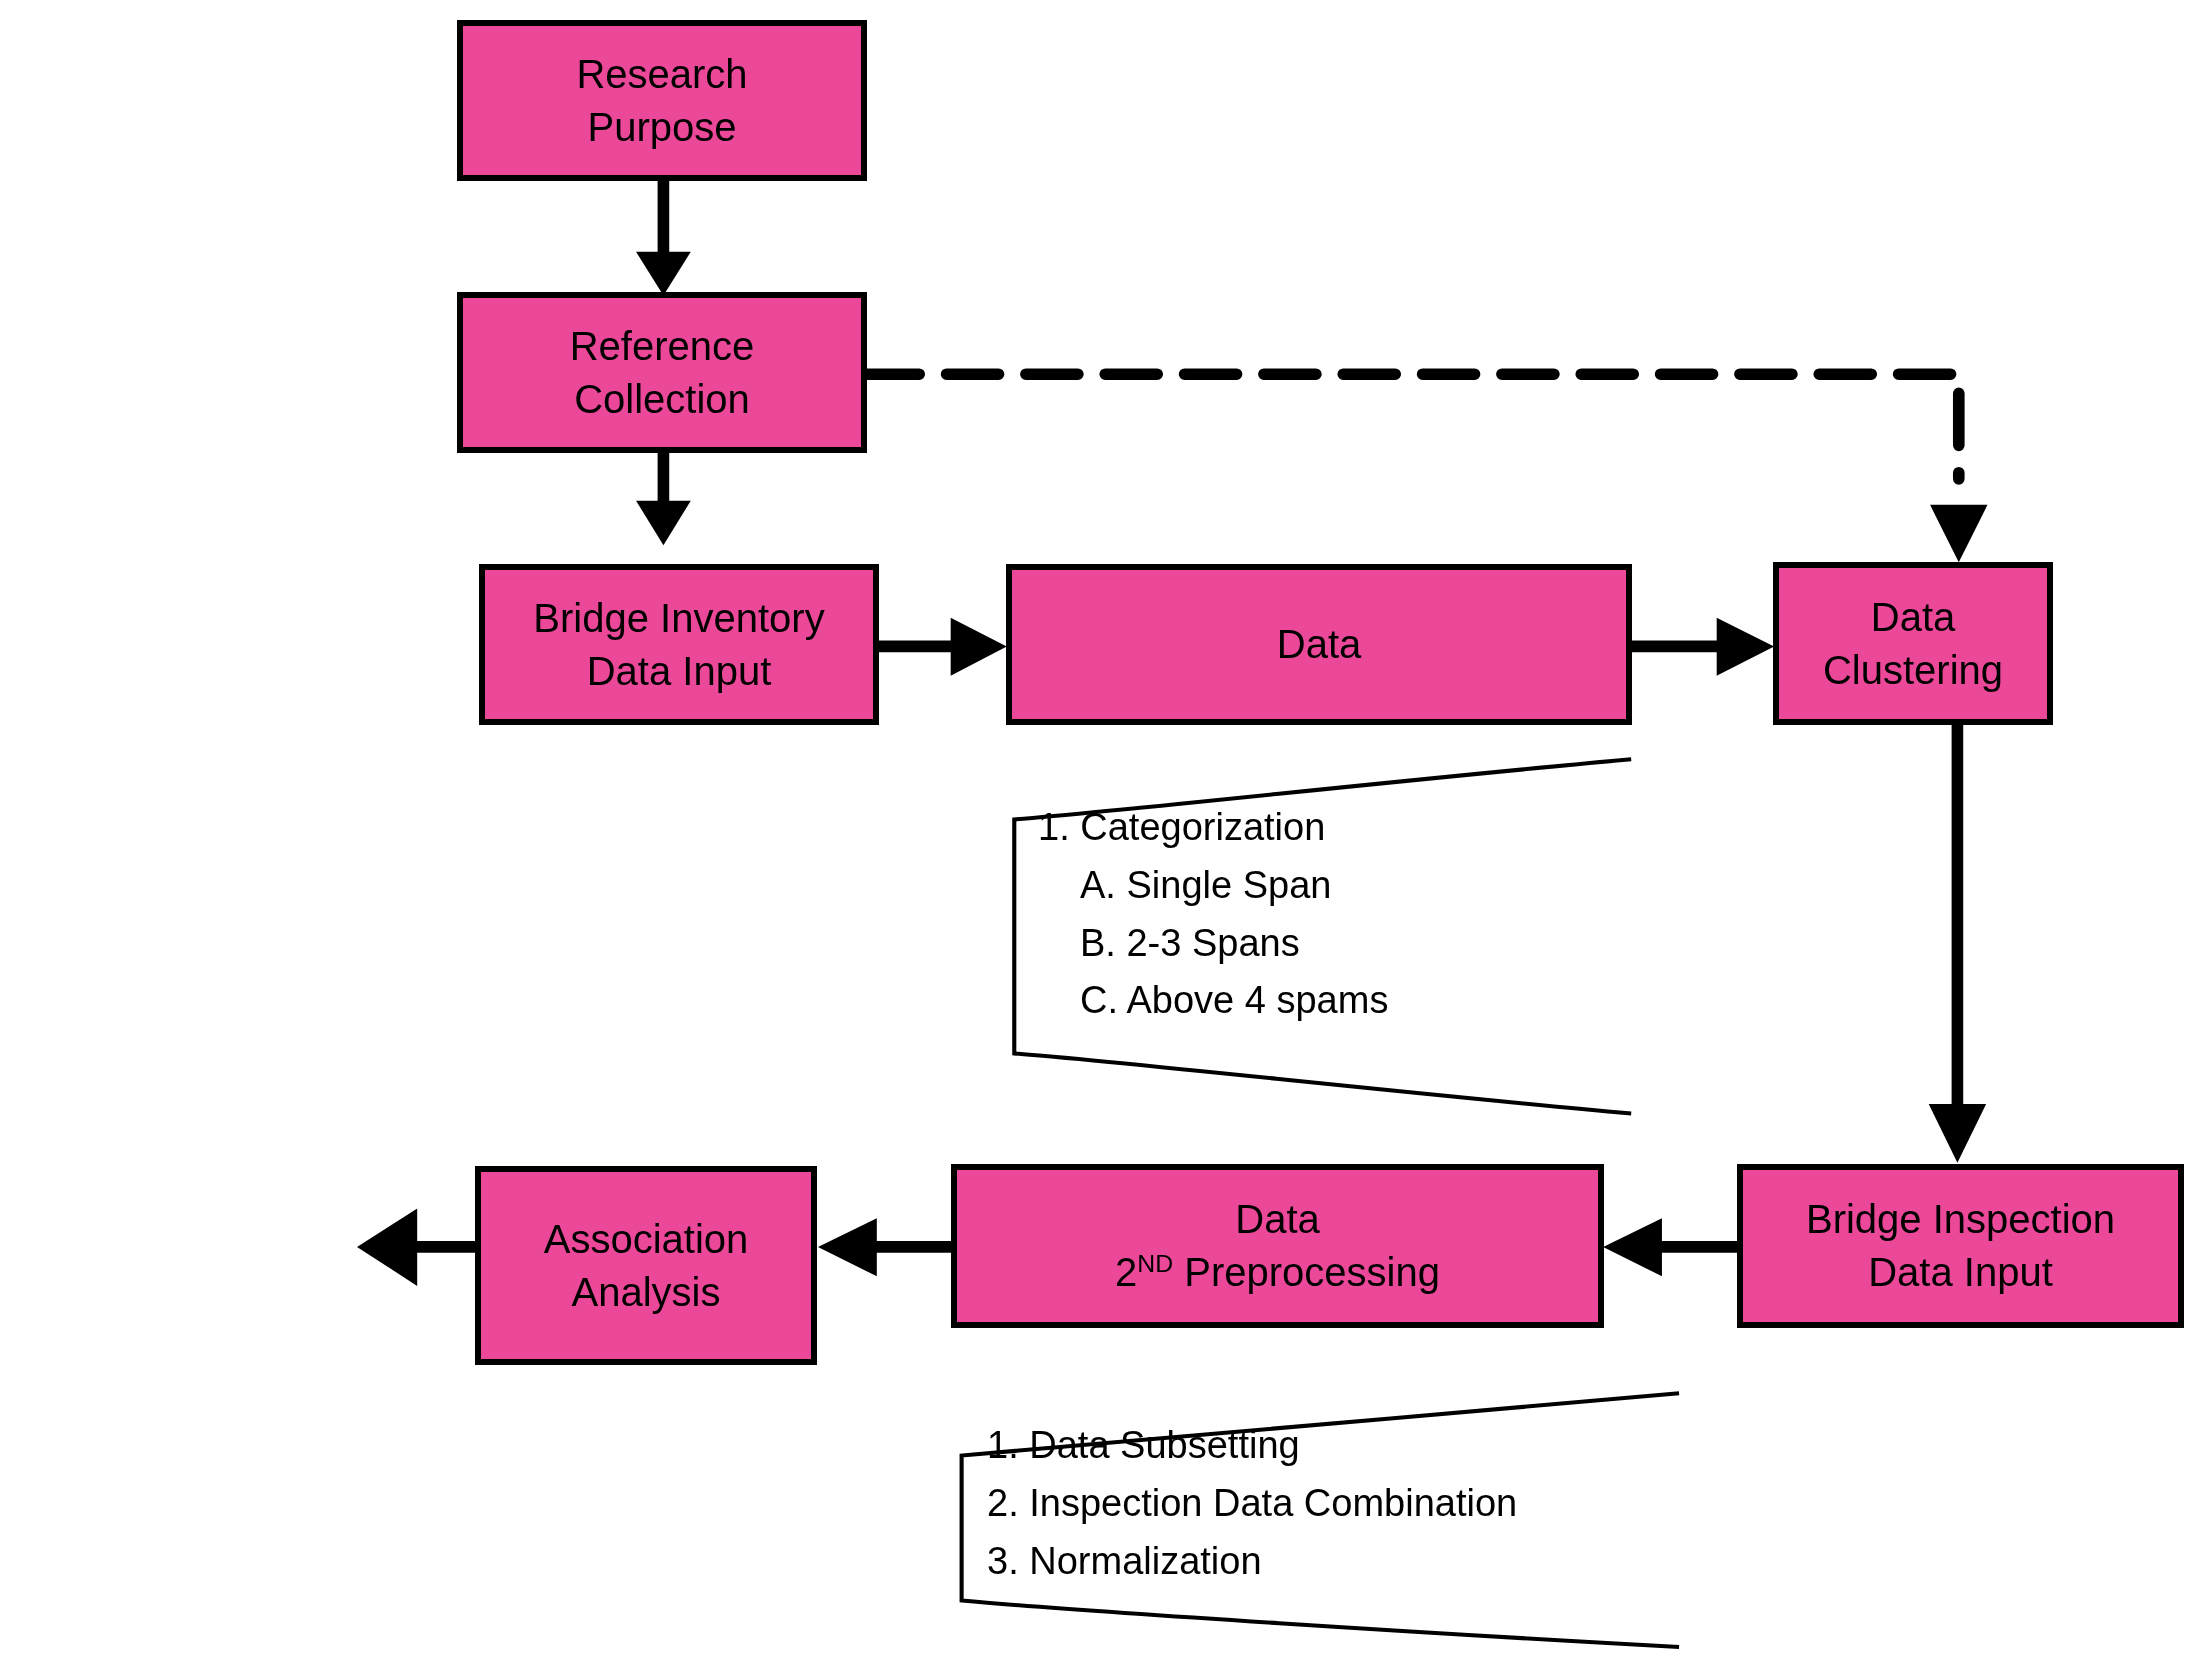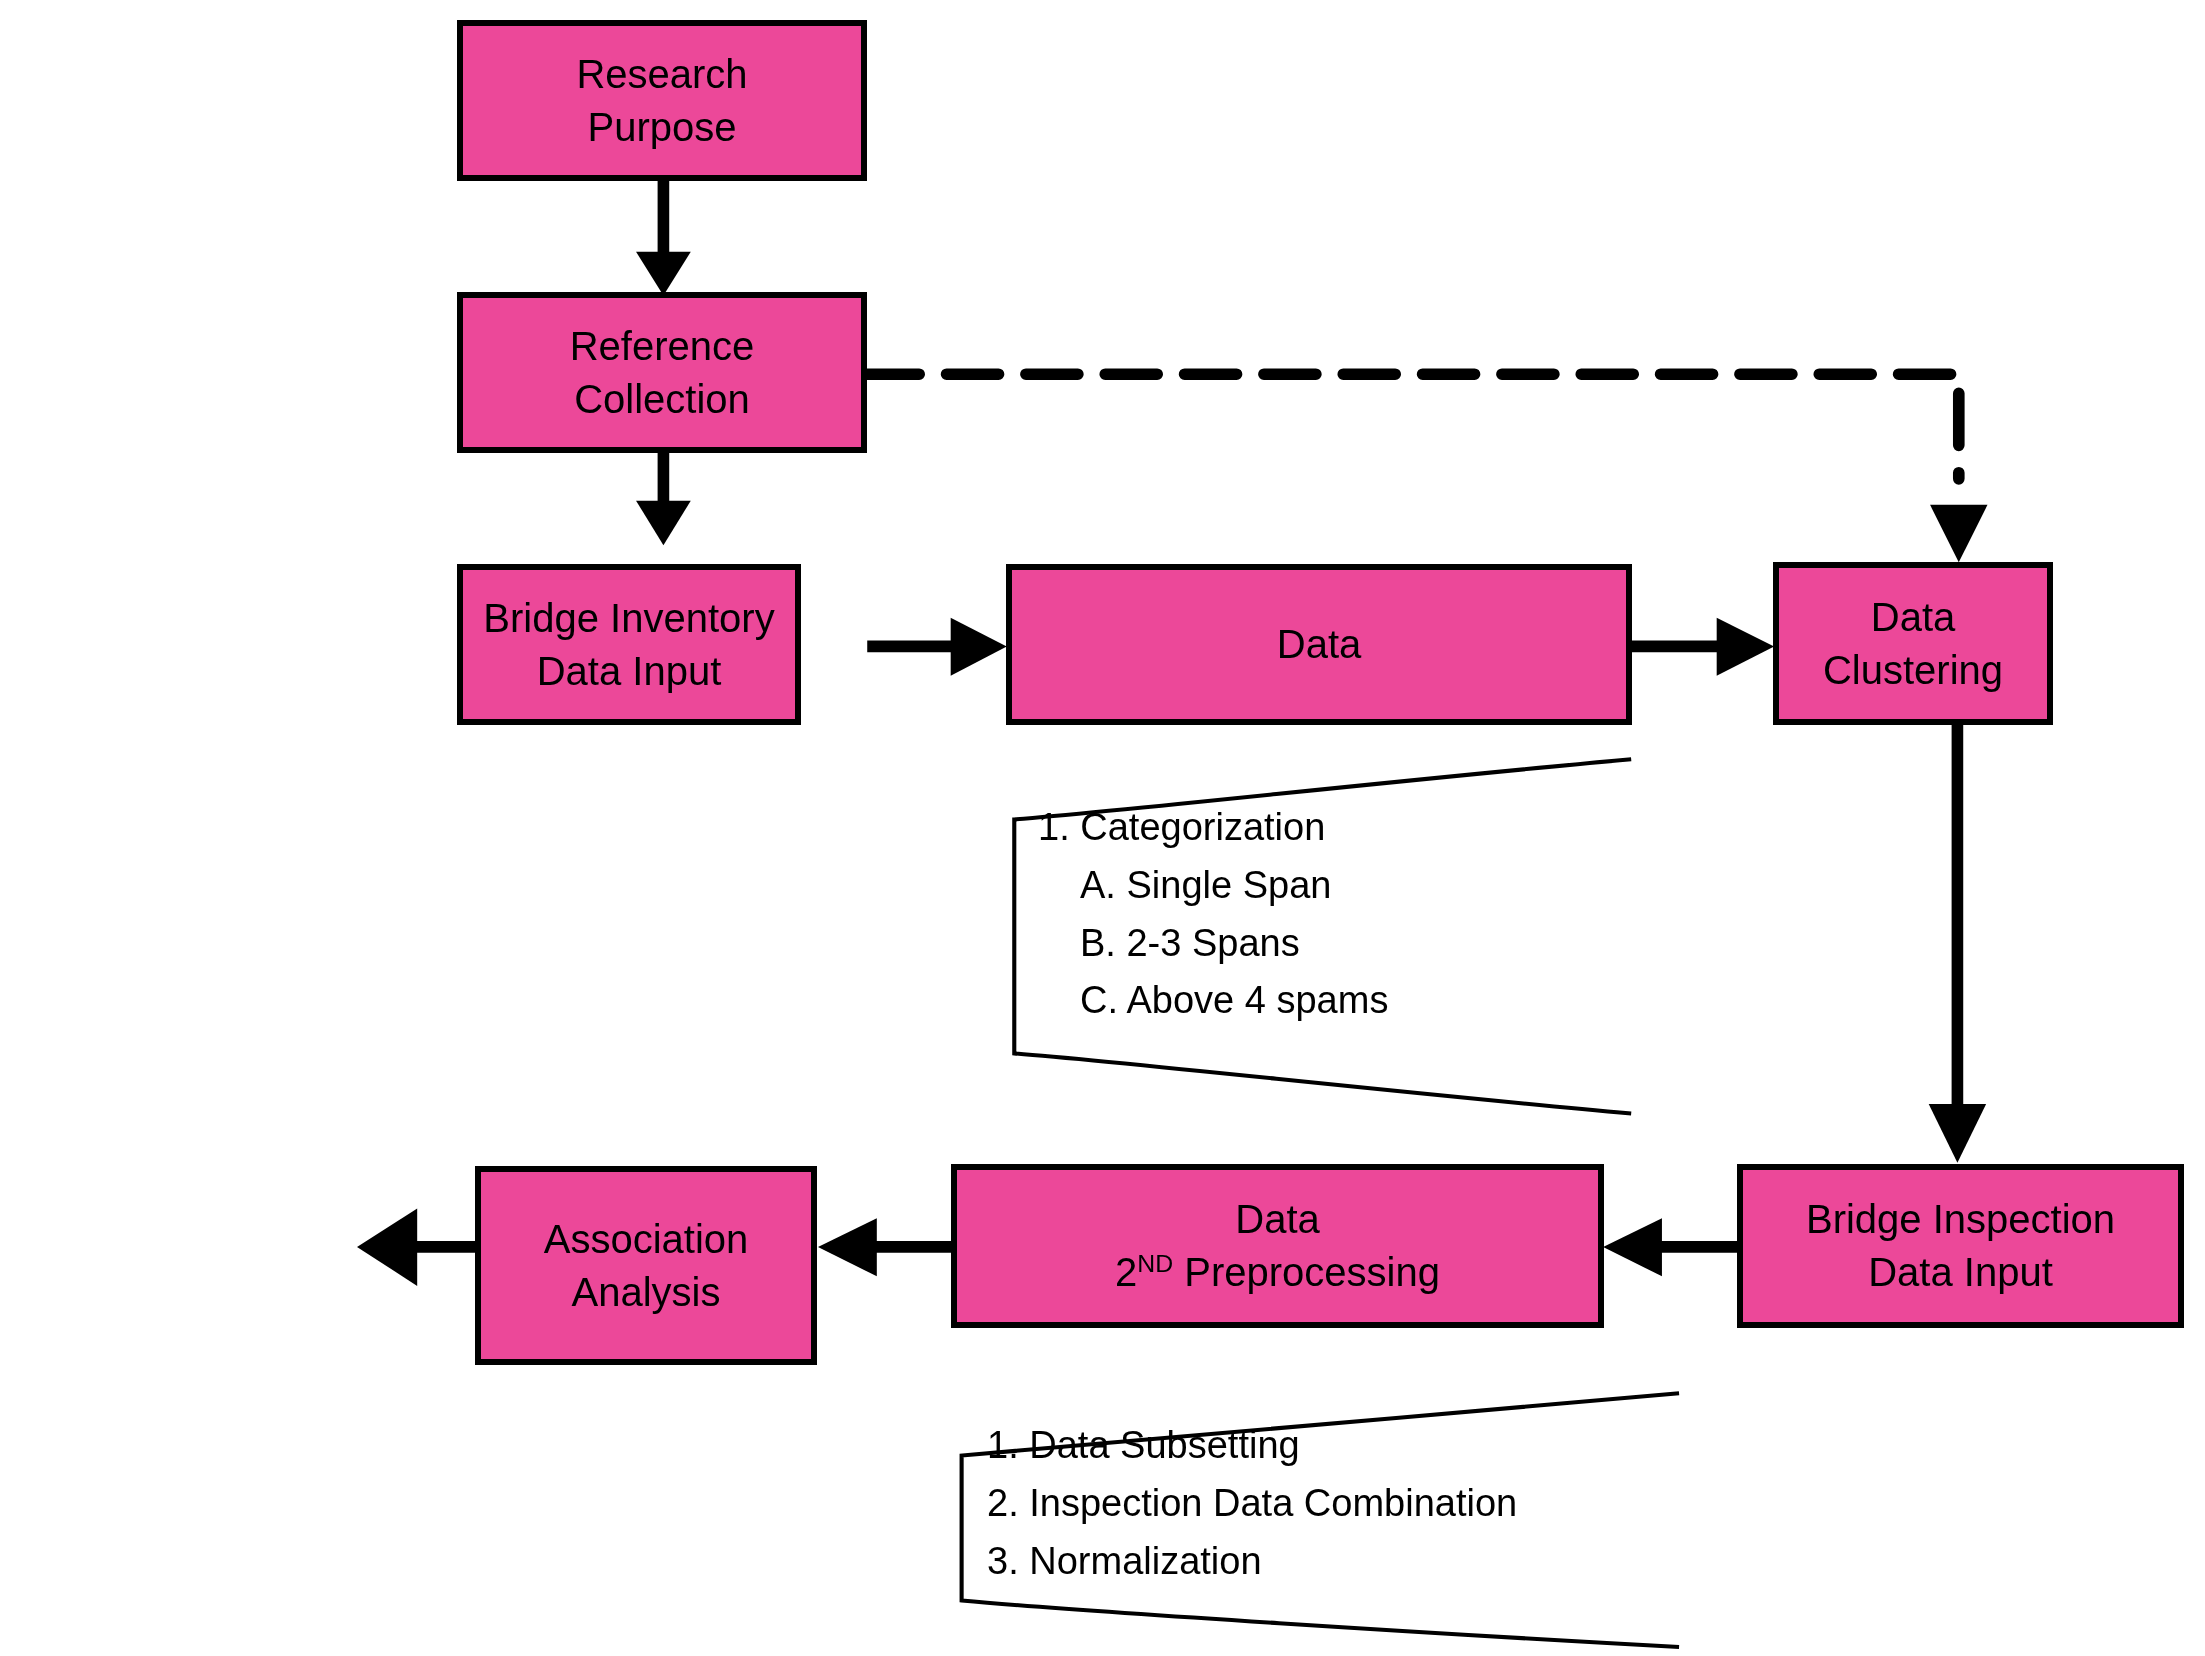--- a/index.html
+++ b/index.html
@@ -131,21 +131,21 @@
   <div class="node-box" style="left:457px; top:20px; width:410px; height:161px;">
     <div class="node-line">Research</div>
     <div class="node-line">Purpose</div>
   </div>
 
   <div class="node-box" style="left:457px; top:292px; width:410px; height:161px;">
     <div class="node-line">Reference</div>
     <div class="node-line">Collection</div>
   </div>
 
-  <div class="node-box" style="left:457px; top:564px; width:344px; height:161px;">
+  <div class="node-box" style="left:479px; top:564px; width:400px; height:161px;">
     <div class="node-line">Bridge Inventory</div>
     <div class="node-line">Data Input</div>
   </div>
 
   <div class="node-box" style="left:1006px; top:564px; width:626px; height:161px;">
     <div class="node-line">Data</div>
   </div>
 
   <div class="node-box" style="left:1773px; top:562px; width:280px; height:163px;">
     <div class="node-line">Data</div>

